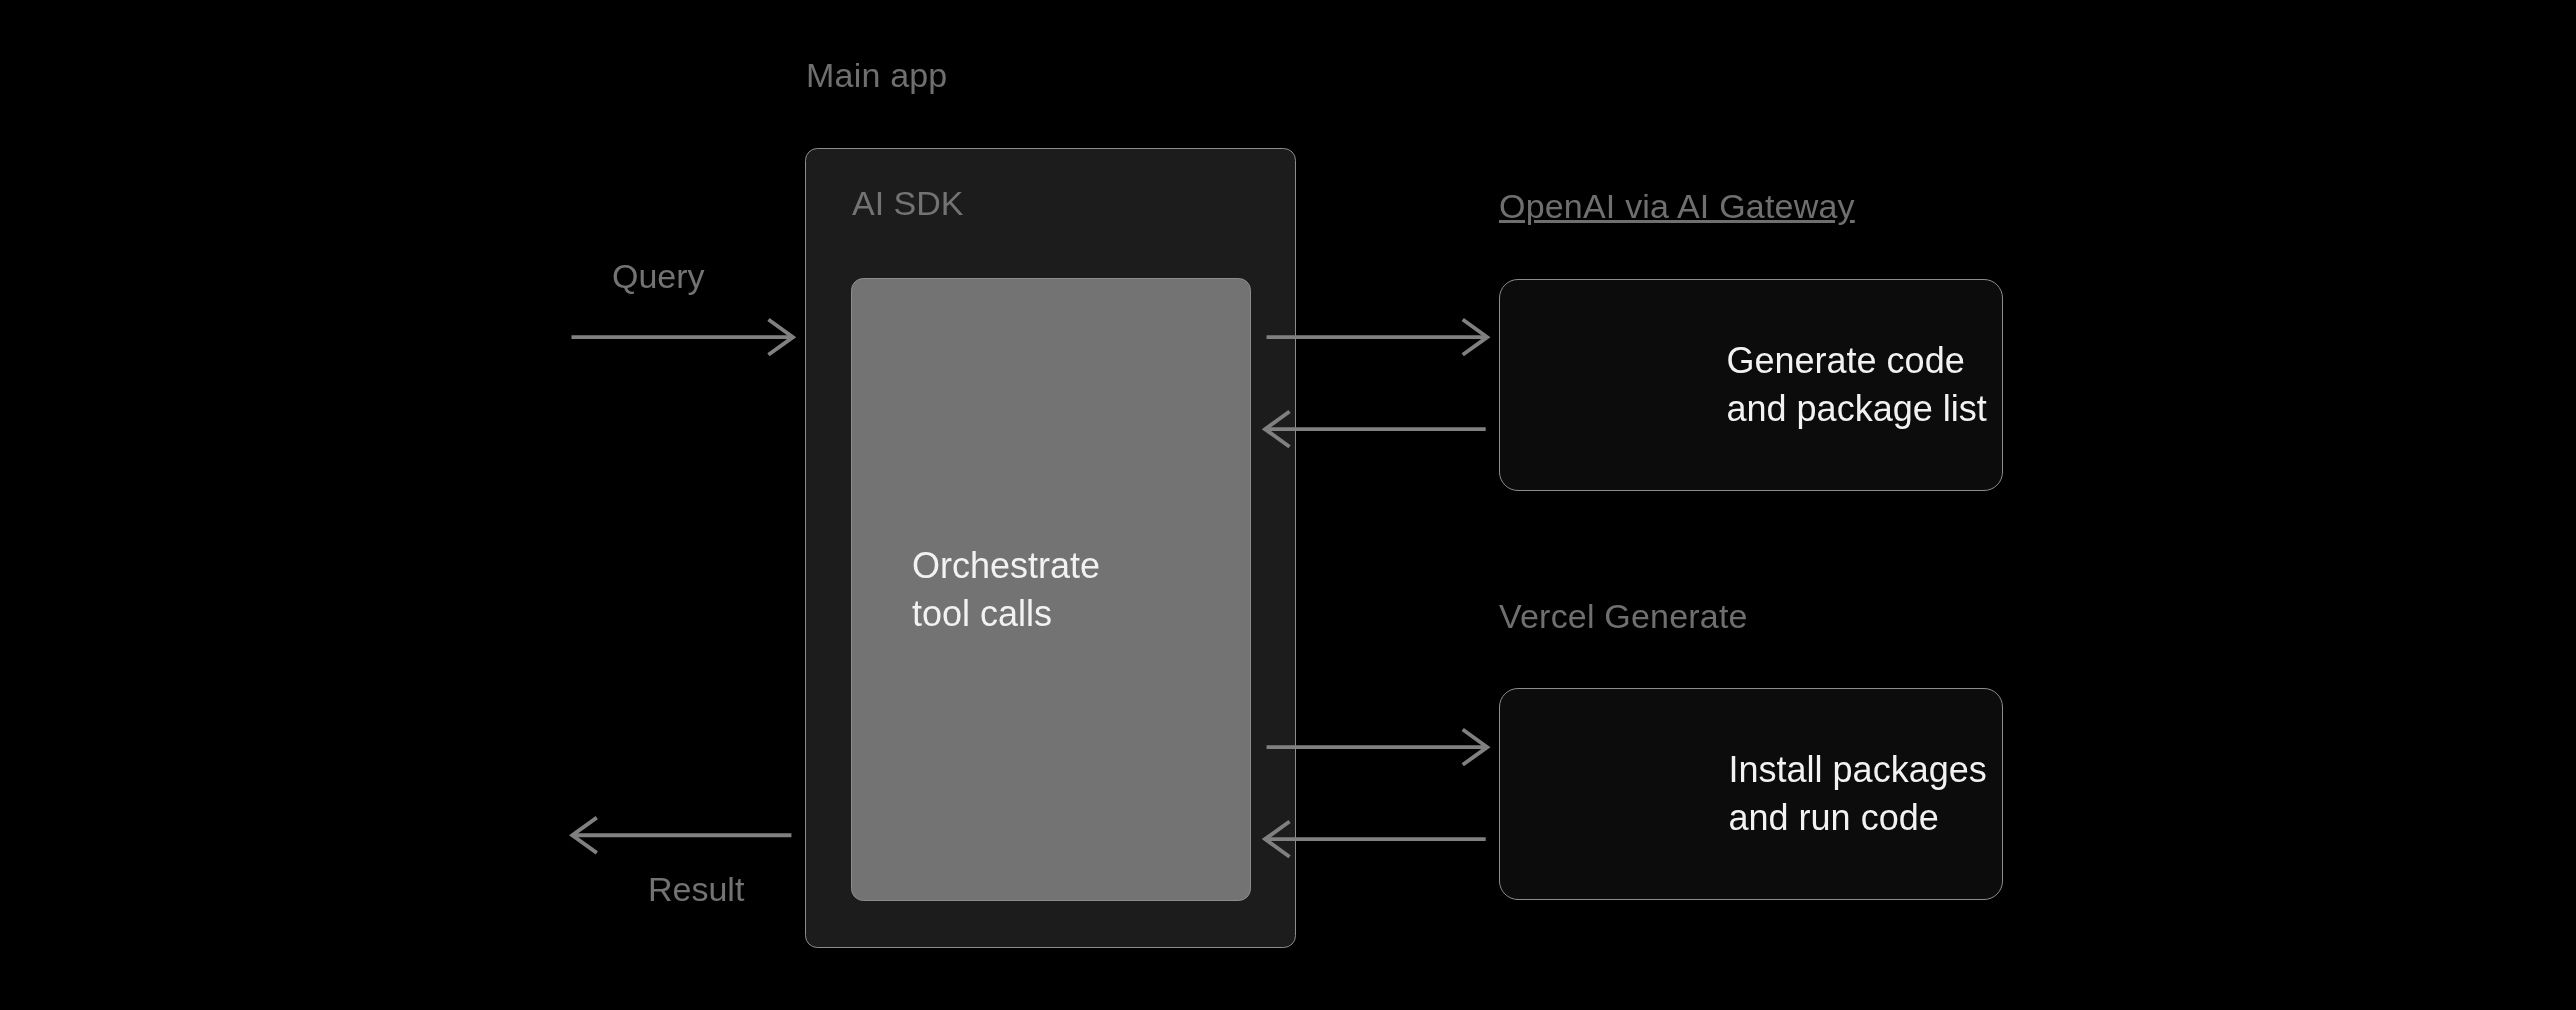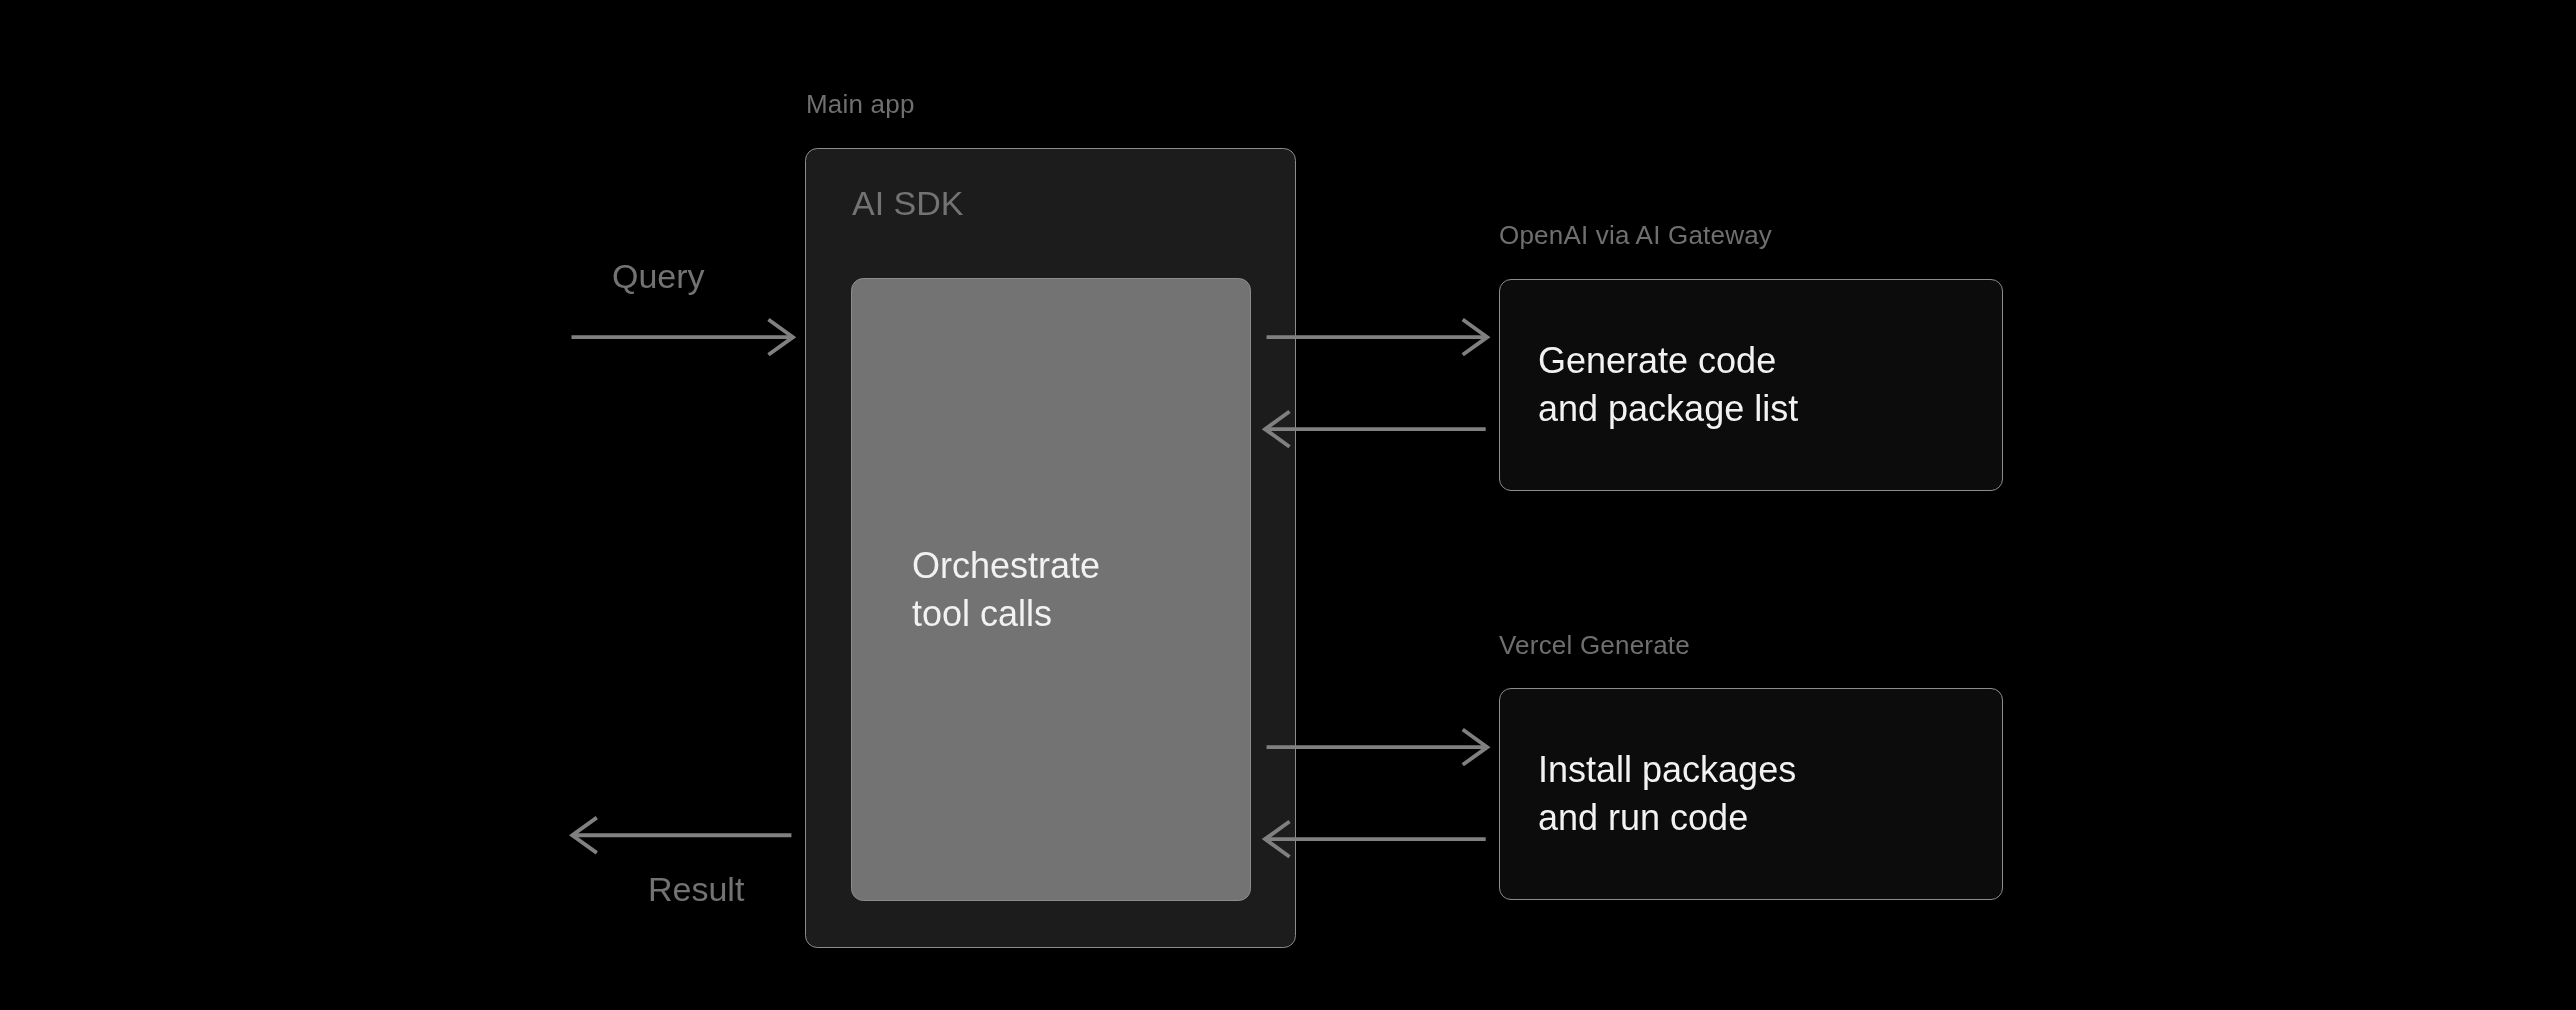--- a/index.html
+++ b/index.html
@@ -21,25 +21,24 @@
     left: 0;
     top: 0;
     width: 2576px;
     height: 1010px;
   }
 
   
   .group-label {
     position: absolute;
     color: #6f6f6f;
-    font-size: 26px;
+    font-size: 34px;
     line-height: 1;
     letter-spacing: 0.2px;
     white-space: nowrap;
-    margin-top: 33px;
   }
 
   
   .outer-container {
     position: absolute;
     left: 805px;
     top: 148px;
     width: 491px;
     height: 800px;
     box-sizing: border-box;
@@ -81,24 +80,24 @@
     padding-right: 15.3px;
     white-space: pre-line;
   }
 
   
   .service-box {
     position: absolute;
     box-sizing: border-box;
     background: #0c0c0c;
     border: 0.8px solid #8c8c8c;
-    border-radius: 12px;
+    border-radius: 19px;
     display: flex;
     align-items: center;
-    justify-content: flex-start;
+    justify-content: flex-end;
     padding-left: 8px;
   }
   .service-box-text {
     color: #f2f2f2;
     font-size: 36px;
     line-height: 1.32;
     padding-left: 30px;
     padding-right: 15.3px;
     white-space: pre-line;
   }
@@ -143,21 +142,21 @@
 
   <div class="outer-container">
     <div class="sdk-label">AI SDK</div>
   </div>
 
   <div class="inner-box">
     <div class="inner-box-text">Orchestrate
 tool calls</div>
   </div>
 
-  <div class="group-label" style="left:1499px; top:189px;">OpenAI via AI Gateway</div>
+  <div class="group-label" style="left:1499px; top:189px;text-decoration:underline;">OpenAI via AI Gateway</div>
 
   <div class="service-box" style="left:1499px; top:279px; width:504px; height:212px;">
     <div class="service-box-text">Generate code
 and package list</div>
   </div>
 
   <div class="group-label" style="left:1499px; top:599px;">Vercel Generate</div>
 
   <div class="service-box" style="left:1499px; top:688px; width:504px; height:212px;">
     <div class="service-box-text">Install packages

